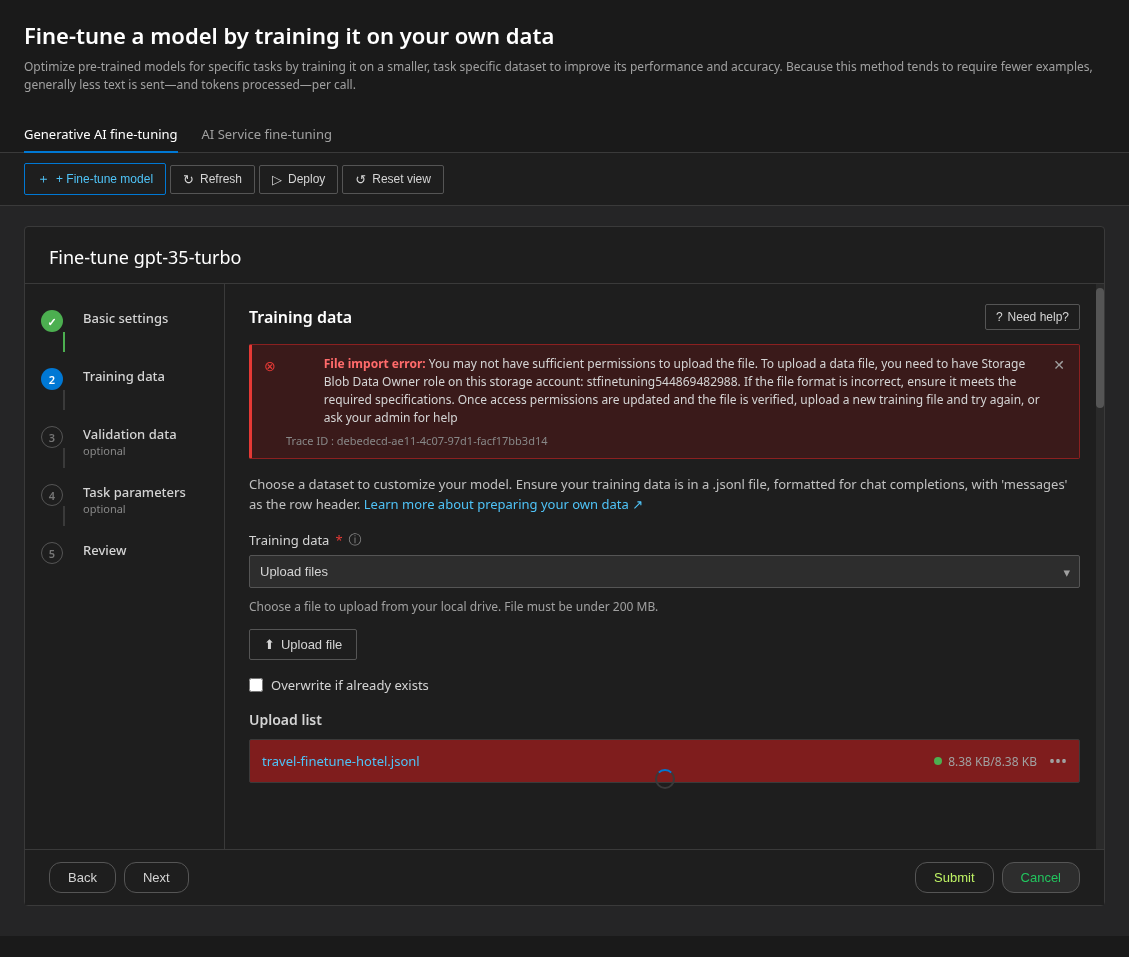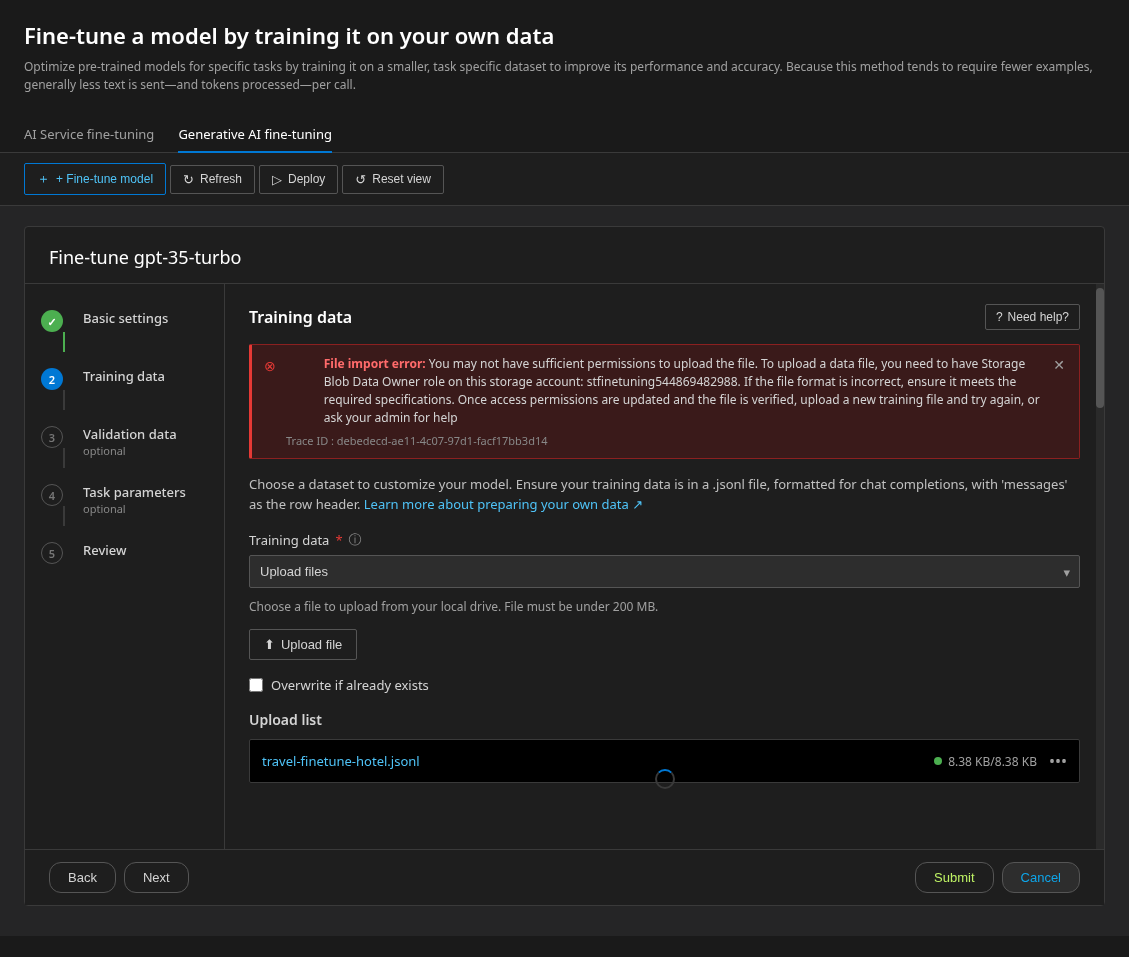--- a/index.html
+++ b/index.html
@@ -319,21 +319,21 @@
     .upload-list-title {
       font-size: 14px;
       font-weight: 600;
       color: #d4d4d4;
       margin-bottom: 10px;
     }
     .upload-list-item {
       display: flex;
       align-items: center;
       padding: 10px 12px;
-      background: #000000;
+      background: #7f1d1d;
       border: 1px solid #3a3a3a;
       border-radius: 2px;
     }
     .upload-file-name {
       flex: 1;
       font-size: 13px;
       color: #4fc3f7;
     }
     .upload-file-size {
       display: flex;
@@ -381,21 +381,21 @@
       cursor: not-allowed;
     }
     .footer-btn.primary-outline {
       background: transparent;
       border: 1px solid #555;
       color: #bef264;
     }
     .footer-btn.danger {
       background: #2d2d2d;
       border: 1px solid #555;
-      color: #0ea5e9;
+      color: #22c55e;
     }
     .spinner-area {
       position: absolute;
       bottom: 60px;
       left: 50%;
       transform: translateX(-50%);
     }
     .spinner {
       width: 20px;
       height: 20px;
@@ -430,22 +430,22 @@
   </style>
 </head>
 <body>
 
 <div class="page-header">
   <h1 class="page-title">Fine-tune a model by training it on your own data</h1>
   <p class="page-subtitle">Optimize pre-trained models for specific tasks by training it on a smaller, task specific dataset to improve its performance and accuracy. Because this method tends to require fewer examples, generally less text is sent—and tokens processed—per call.</p>
 </div>
 
 <div class="tabs-row">
+  <div class="tab active">Generative AI fine-tuning</div>
   <div class="tab">AI Service fine-tuning</div>
-  <div class="tab active">Generative AI fine-tuning</div>
 </div>
 
 <div class="toolbar">
   <button class="toolbar-btn primary">
     <span class="btn-icon">＋</span>
     <span>+ Fine-tune model</span>
   </button>
   <button class="toolbar-btn">
     <span class="btn-icon">↻</span>
     <span>Refresh</span>

